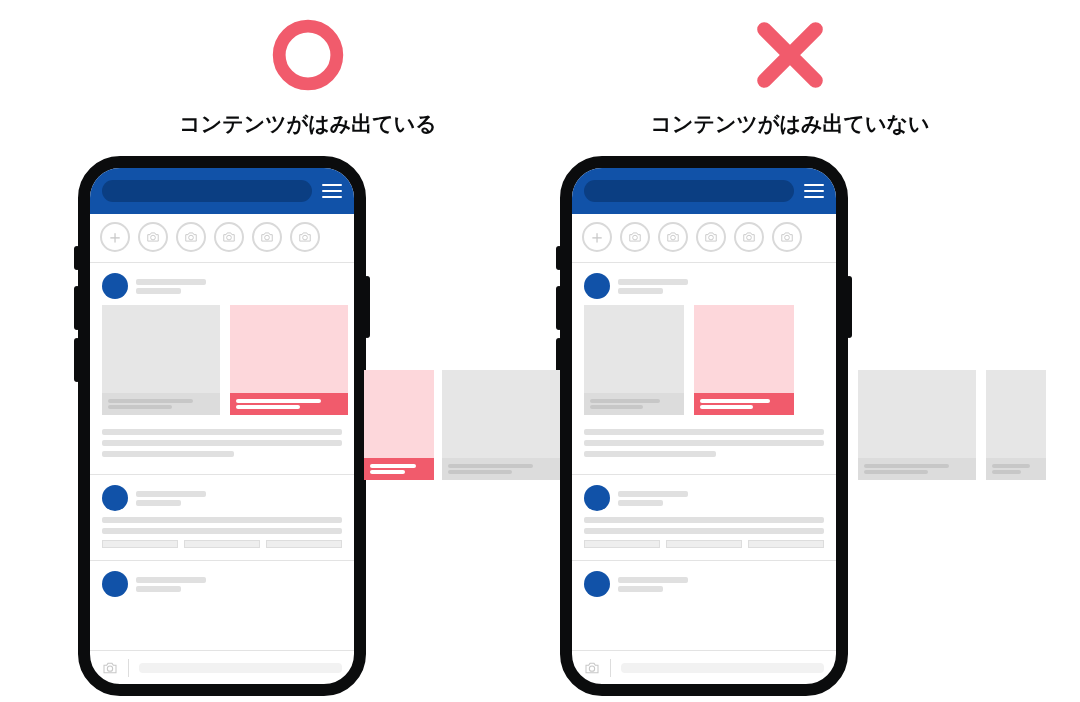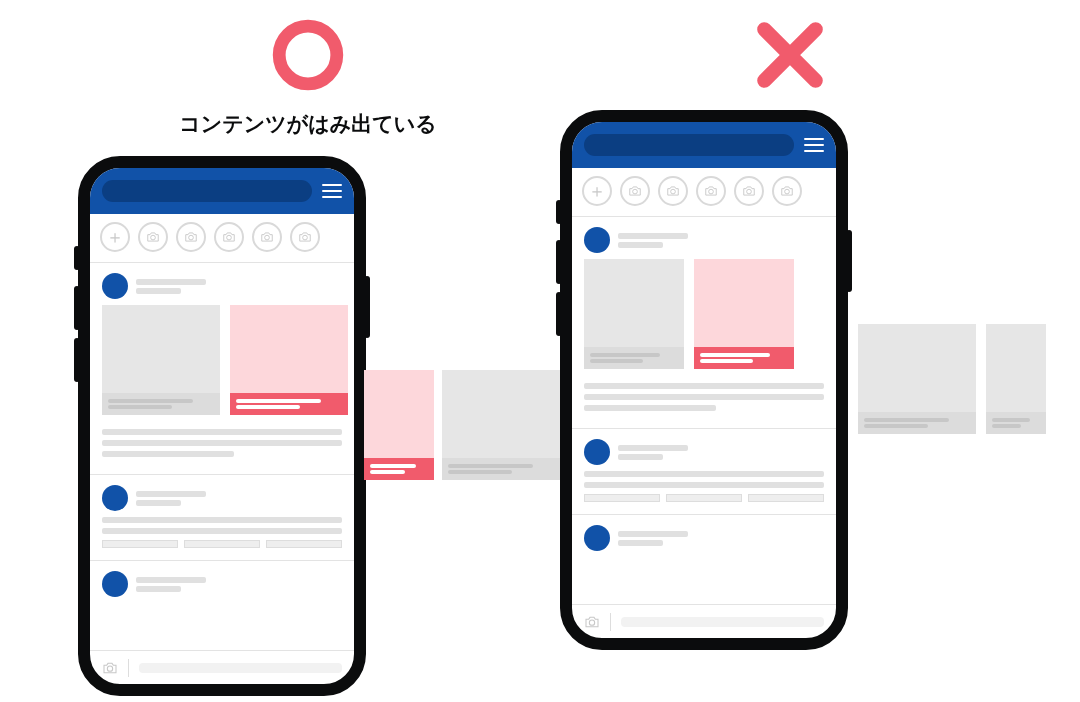--- a/index.html
+++ b/index.html
@@ -346,20 +346,21 @@
       </div>
     </div>
   </div>
 
   <div class="col col-right">
     <div class="mark-row">
       <svg class="mark" viewBox="0 0 100 100">
         <path d="M18 18 L82 82 M82 18 L18 82" stroke="currentColor" stroke-width="18" stroke-linecap="round" fill="none"></path>
       </svg>
     </div>
+    <div class="caption">コンテンツがはみ出ていない</div>
 
     <div class="phone-wrap">
       <span class="btn btn-power"></span>
       <span class="btn btn-mute"></span>
       <span class="btn btn-vol1"></span>
       <span class="btn btn-vol2"></span>
 
       <div class="phone">
         <div class="nav">
           <div class="pill"></div>

